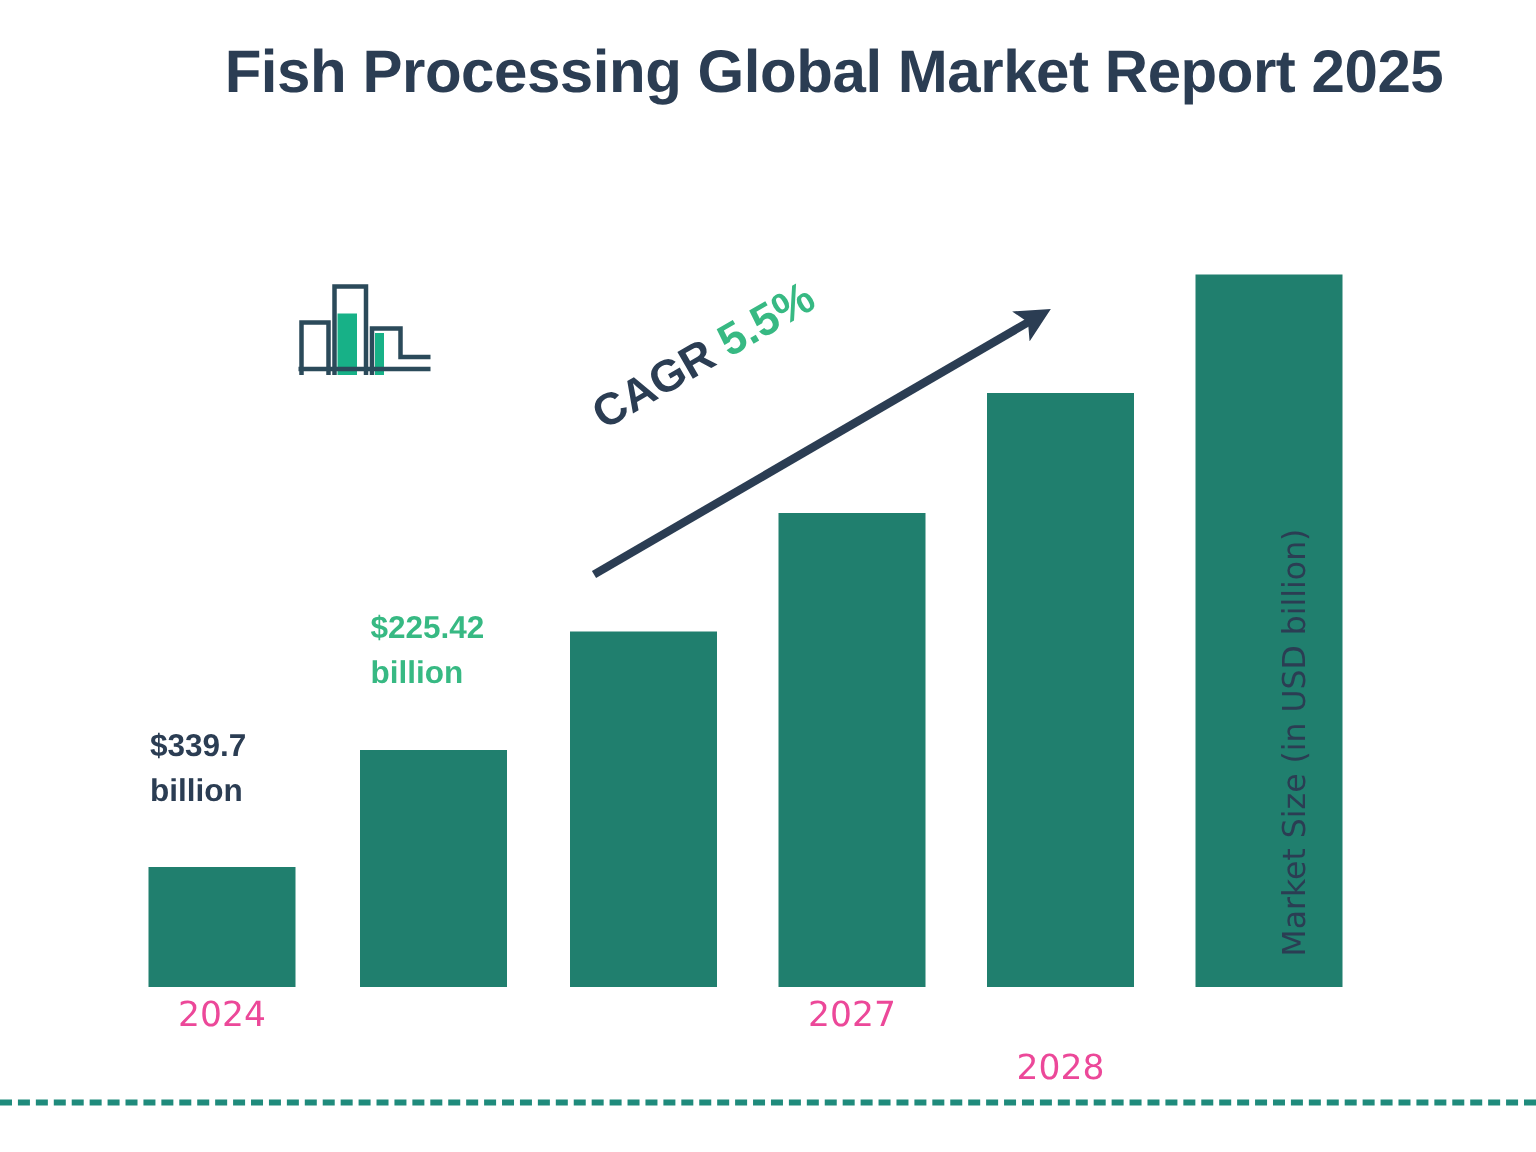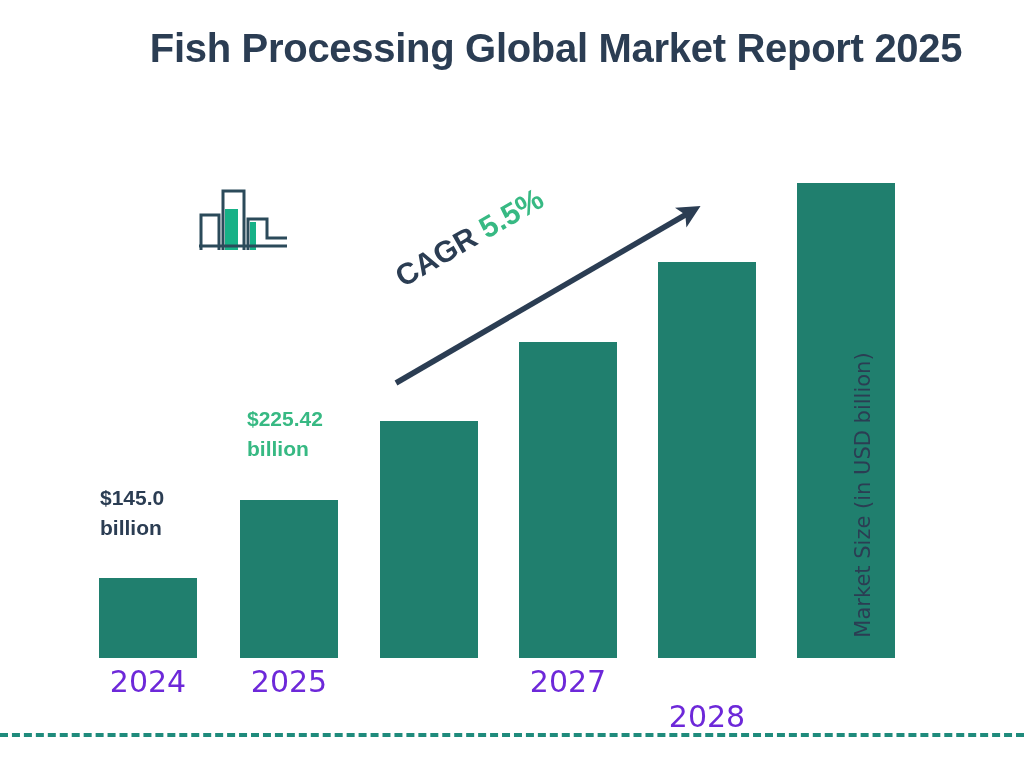--- a/index.html
+++ b/index.html
@@ -89,22 +89,22 @@
     color: #2b3d53;
     white-space: pre-line;
   }
   .bar-label.accent { color: #37b983; }
 
   .tick-label {
     position: absolute;
     top: 664px;
     width: 140px;
     text-align: center;
-    font-size: 30px;
-    color: #6d28d9;
+    font-size: 23px;
+    color: #ec4899;
     font-family: "DejaVu Sans", sans-serif;
   }
 
   #y-axis-label {
     position: absolute;
     left: 851px;
     top: 330px;
     width: 330px;
     text-align: center;
     transform: rotate(-90deg);
@@ -170,27 +170,26 @@
 
   <div id="plot">
 
     <div class="bar" style="left:99px;  top:578px; width:98px; height:80px;"></div>
     <div class="bar" style="left:240px; top:500px; width:98px; height:158px;"></div>
     <div class="bar" style="left:380px; top:421px; width:98px; height:237px;"></div>
     <div class="bar" style="left:519px; top:342px; width:98px; height:316px;"></div>
     <div class="bar" style="left:658px; top:262px; width:98px; height:396px;"></div>
     <div class="bar" style="left:797px; top:183px; width:98px; height:475px;"></div>
 
-    <div class="bar-label" style="left:100px; top:483px; width:130px;">$145.0
+    <div class="bar-label" style="left:100px; top:483px; width:130px;">$339.7
 billion</div>
     <div class="bar-label accent" style="left:247px; top:404px; width:140px;">$225.42
 billion</div>
 
     <div class="tick-label" style="left:78px;">2024</div>
-    <div class="tick-label" style="left:219px;">2025</div>
     <div class="tick-label" style="left:498px;">2027</div>
     <div class="tick-label" style="left:637px;margin-top:35px;">2028</div>
 
     <div id="y-axis-label">Market Size (in USD billion)</div>
 
     <svg id="cagr-arrow" viewBox="0 0 340 215">
       <defs>
         <marker id="arrowhead" markerWidth="4.2" markerHeight="4.2" refX="2.4" refY="2.1" orient="auto" markerUnits="strokeWidth">
           <path d="M0,0 L4.2,2.1 L0,4.2 L1.0,2.1 Z" fill="#2b3d53"></path>
         </marker>

